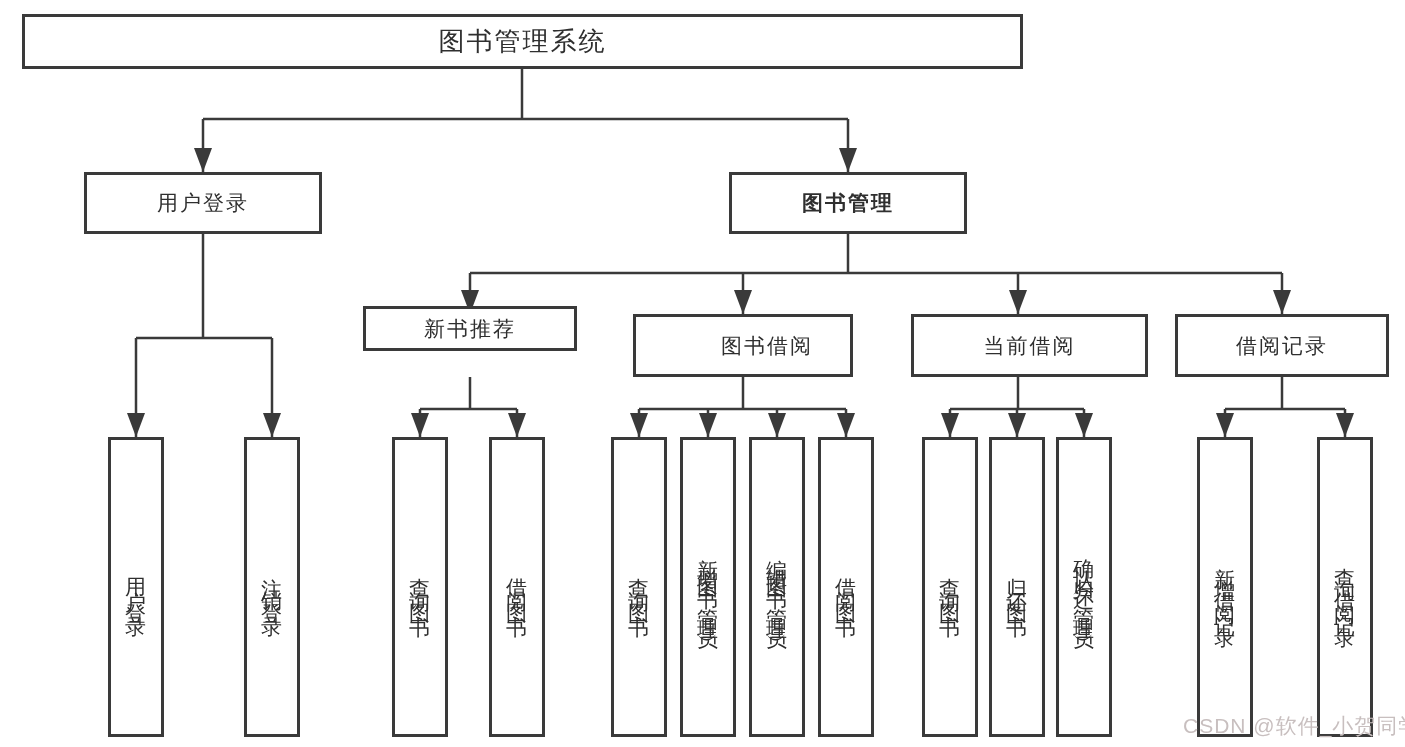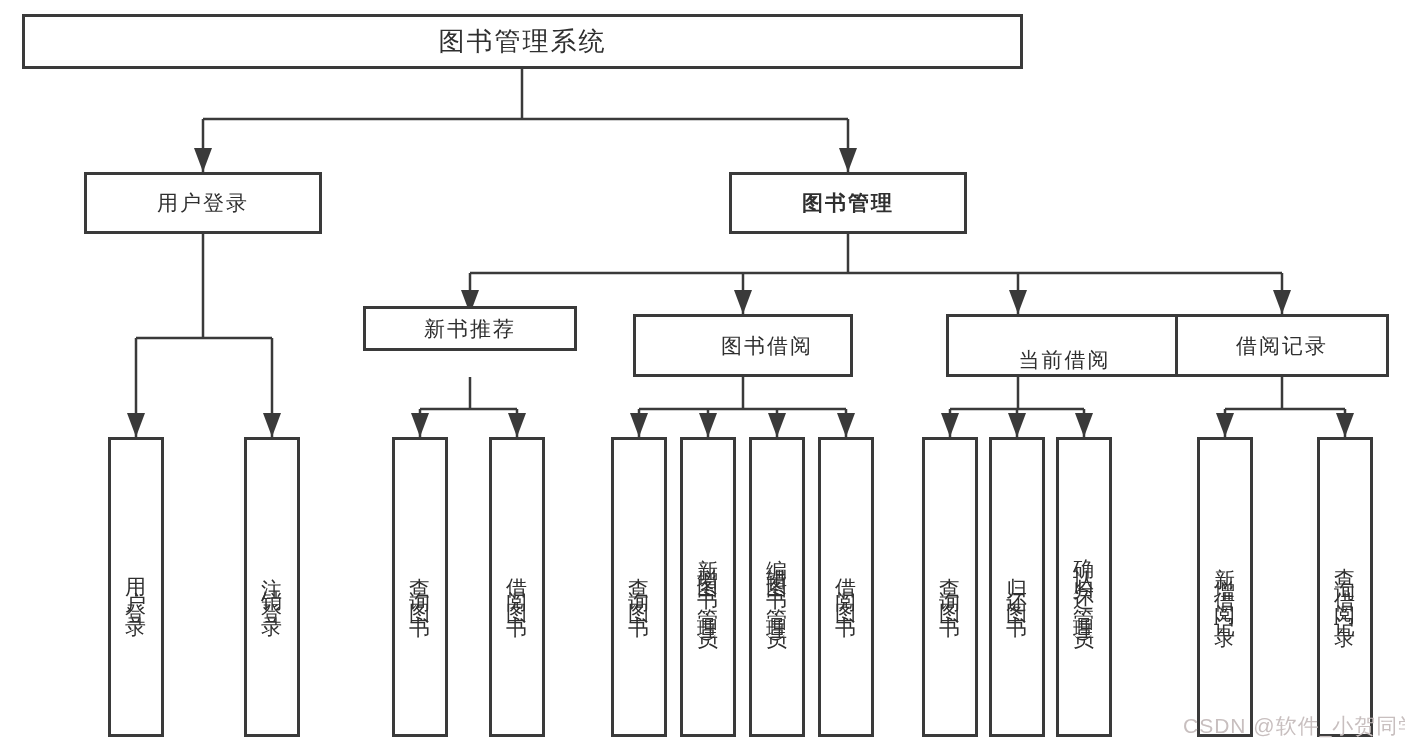--- a/index.html
+++ b/index.html
@@ -124,21 +124,21 @@
   <div class="node hbox" style="left:729px; top:172px; width:238px; height:62px;font-weight:bold;">
     <span>图书管理</span>
   </div>
 
   <div class="node hbox" style="left:363px; top:306px; width:214px; height:45px;">
     <span>新书推荐</span>
   </div>
   <div class="node hbox" style="left:633px; top:314px; width:220px; height:63px;padding-left:48px;">
     <span>图书借阅</span>
   </div>
-  <div class="node hbox" style="left:946px; top:314px; width:237px; height:63px;align-items:flex-end;">
+  <div class="node hbox" style="left:911px; top:314px; width:237px; height:63px;">
     <span>当前借阅</span>
   </div>
   <div class="node hbox" style="left:1175px; top:314px; width:214px; height:63px;">
     <span>借阅记录</span>
   </div>
 
   <div class="node vbox ls4" style="left:108px; top:437px; width:56px; height:300px;">
     <span>用户登录</span>
   </div>
   <div class="node vbox ls4" style="left:244px; top:437px; width:56px; height:300px;">

